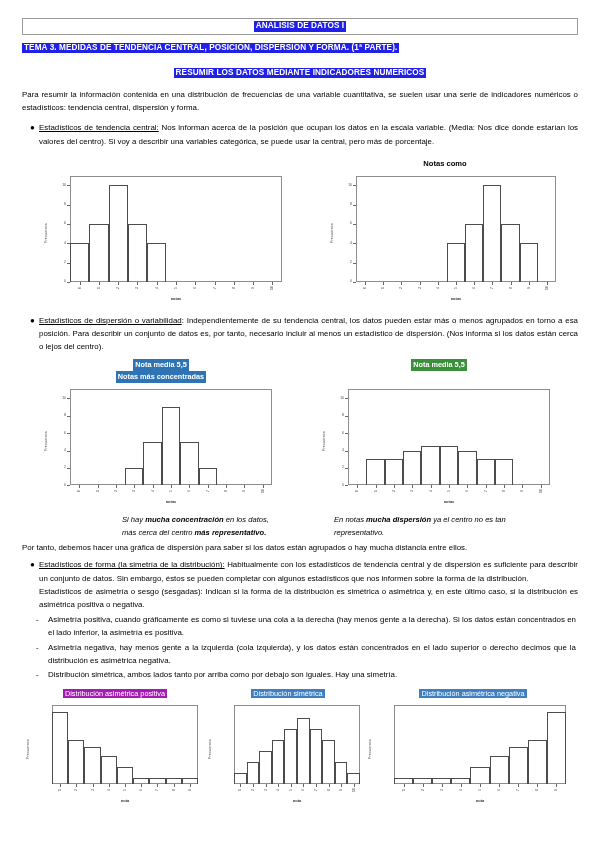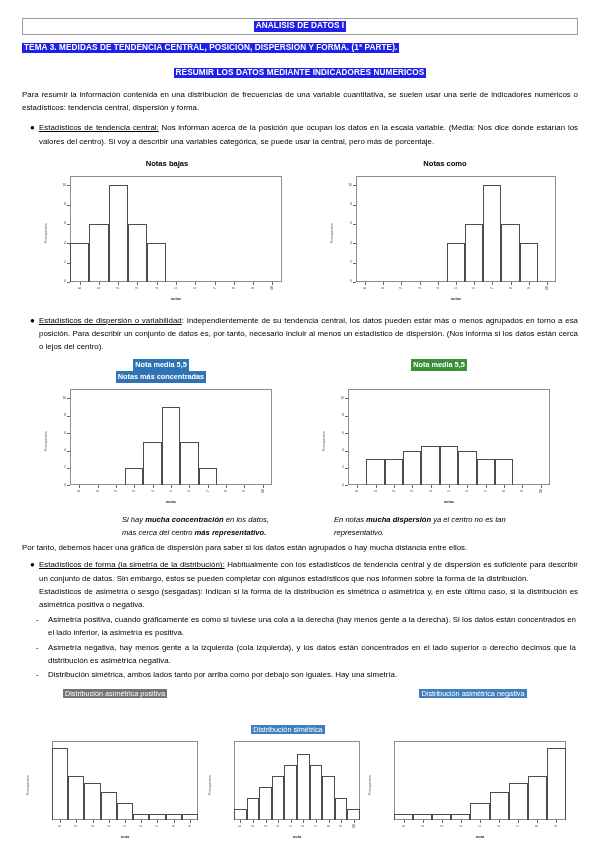--- a/index.html
+++ b/index.html
@@ -157,21 +157,20 @@
 
   <div class="para">Para resumir la información contenida en una distribución de frecuencias de una variable cuantitativa, se suelen usar una serie de indicadores numéricos o estadísticos: tendencia central, dispersión y forma.</div>
 
   <div class="bullet">
     <div class="dot">●</div>
     <div class="btxt"><u>Estadísticos de tendencia central:</u><span> Nos informan acerca de la posición que ocupan los datos en la escala variable. (Media: Nos dice donde estarían los valores del centro). Si voy a describir una variables categórica, se puede usar la central, pero más de porcentaje.</span></div>
   </div>
 
   <div class="chart-captions" style="margin-top:10px;">
     <div class="cap-block" style="width:290px;">
-      <div>Notas bajas</div>
     </div>
     <div class="cap-block" style="width:266px;">
       <div>Notas como</div>
     </div>
   </div>
 
   <div class="charts-row">
     <div class="chart" id="chart-0" style="width:290px;height:140px;">
         <div class="plotframe" style="left: 48px; top: 6px; width: 212px; height: 106px;"></div>
         <div class="ylab" style="left: 22px; top: 73px;">Frecuencia</div>
@@ -403,23 +402,23 @@
       <div class="dtxt">Asimetría negativa, hay menos gente a la izquierda (cola izquierda), y los datos están concentrados en el lado superior o derecho decimos que la distribución es asimétrica negativa.</div>
     </div>
     <div class="dashrow">
       <div class="dash">-</div>
       <div class="dtxt">Distribución simétrica, ambos lados tanto por arriba como por debajo son iguales.  Hay una simetría.</div>
     </div>
   </div>
 
   <div class="bottom-titles">
     <div class="bt" style="width:186px;">
-      <span class="hlsm" style="background:#737373;font-weight:normal;">Distribución asimétrica positiva</span>
-    </div>
-    <div class="bt" style="width:160px;margin-top:36px;">
+      <span class="hlsm" style="background:#a21caf;font-weight:normal;">Distribución asimétrica positiva</span>
+    </div>
+    <div class="bt" style="width:160px;">
       <span class="hlsm" style="background:#3f7fbf;font-weight:normal;">Distribución simétrica</span>
     </div>
     <div class="bt" style="width:210px;">
       <span class="hlsm" style="background:#3f7fbf;font-weight:normal;">Distribución asimétrica negativa</span>
     </div>
   </div>
 
   <div class="charts-row" style="margin-top:2px;">
     <div class="chart" id="chart-4" style="width:186px;height:104px;">
         <div class="plotframe" style="left: 30px; top: 5px; width: 146px; height: 79px;"></div>

